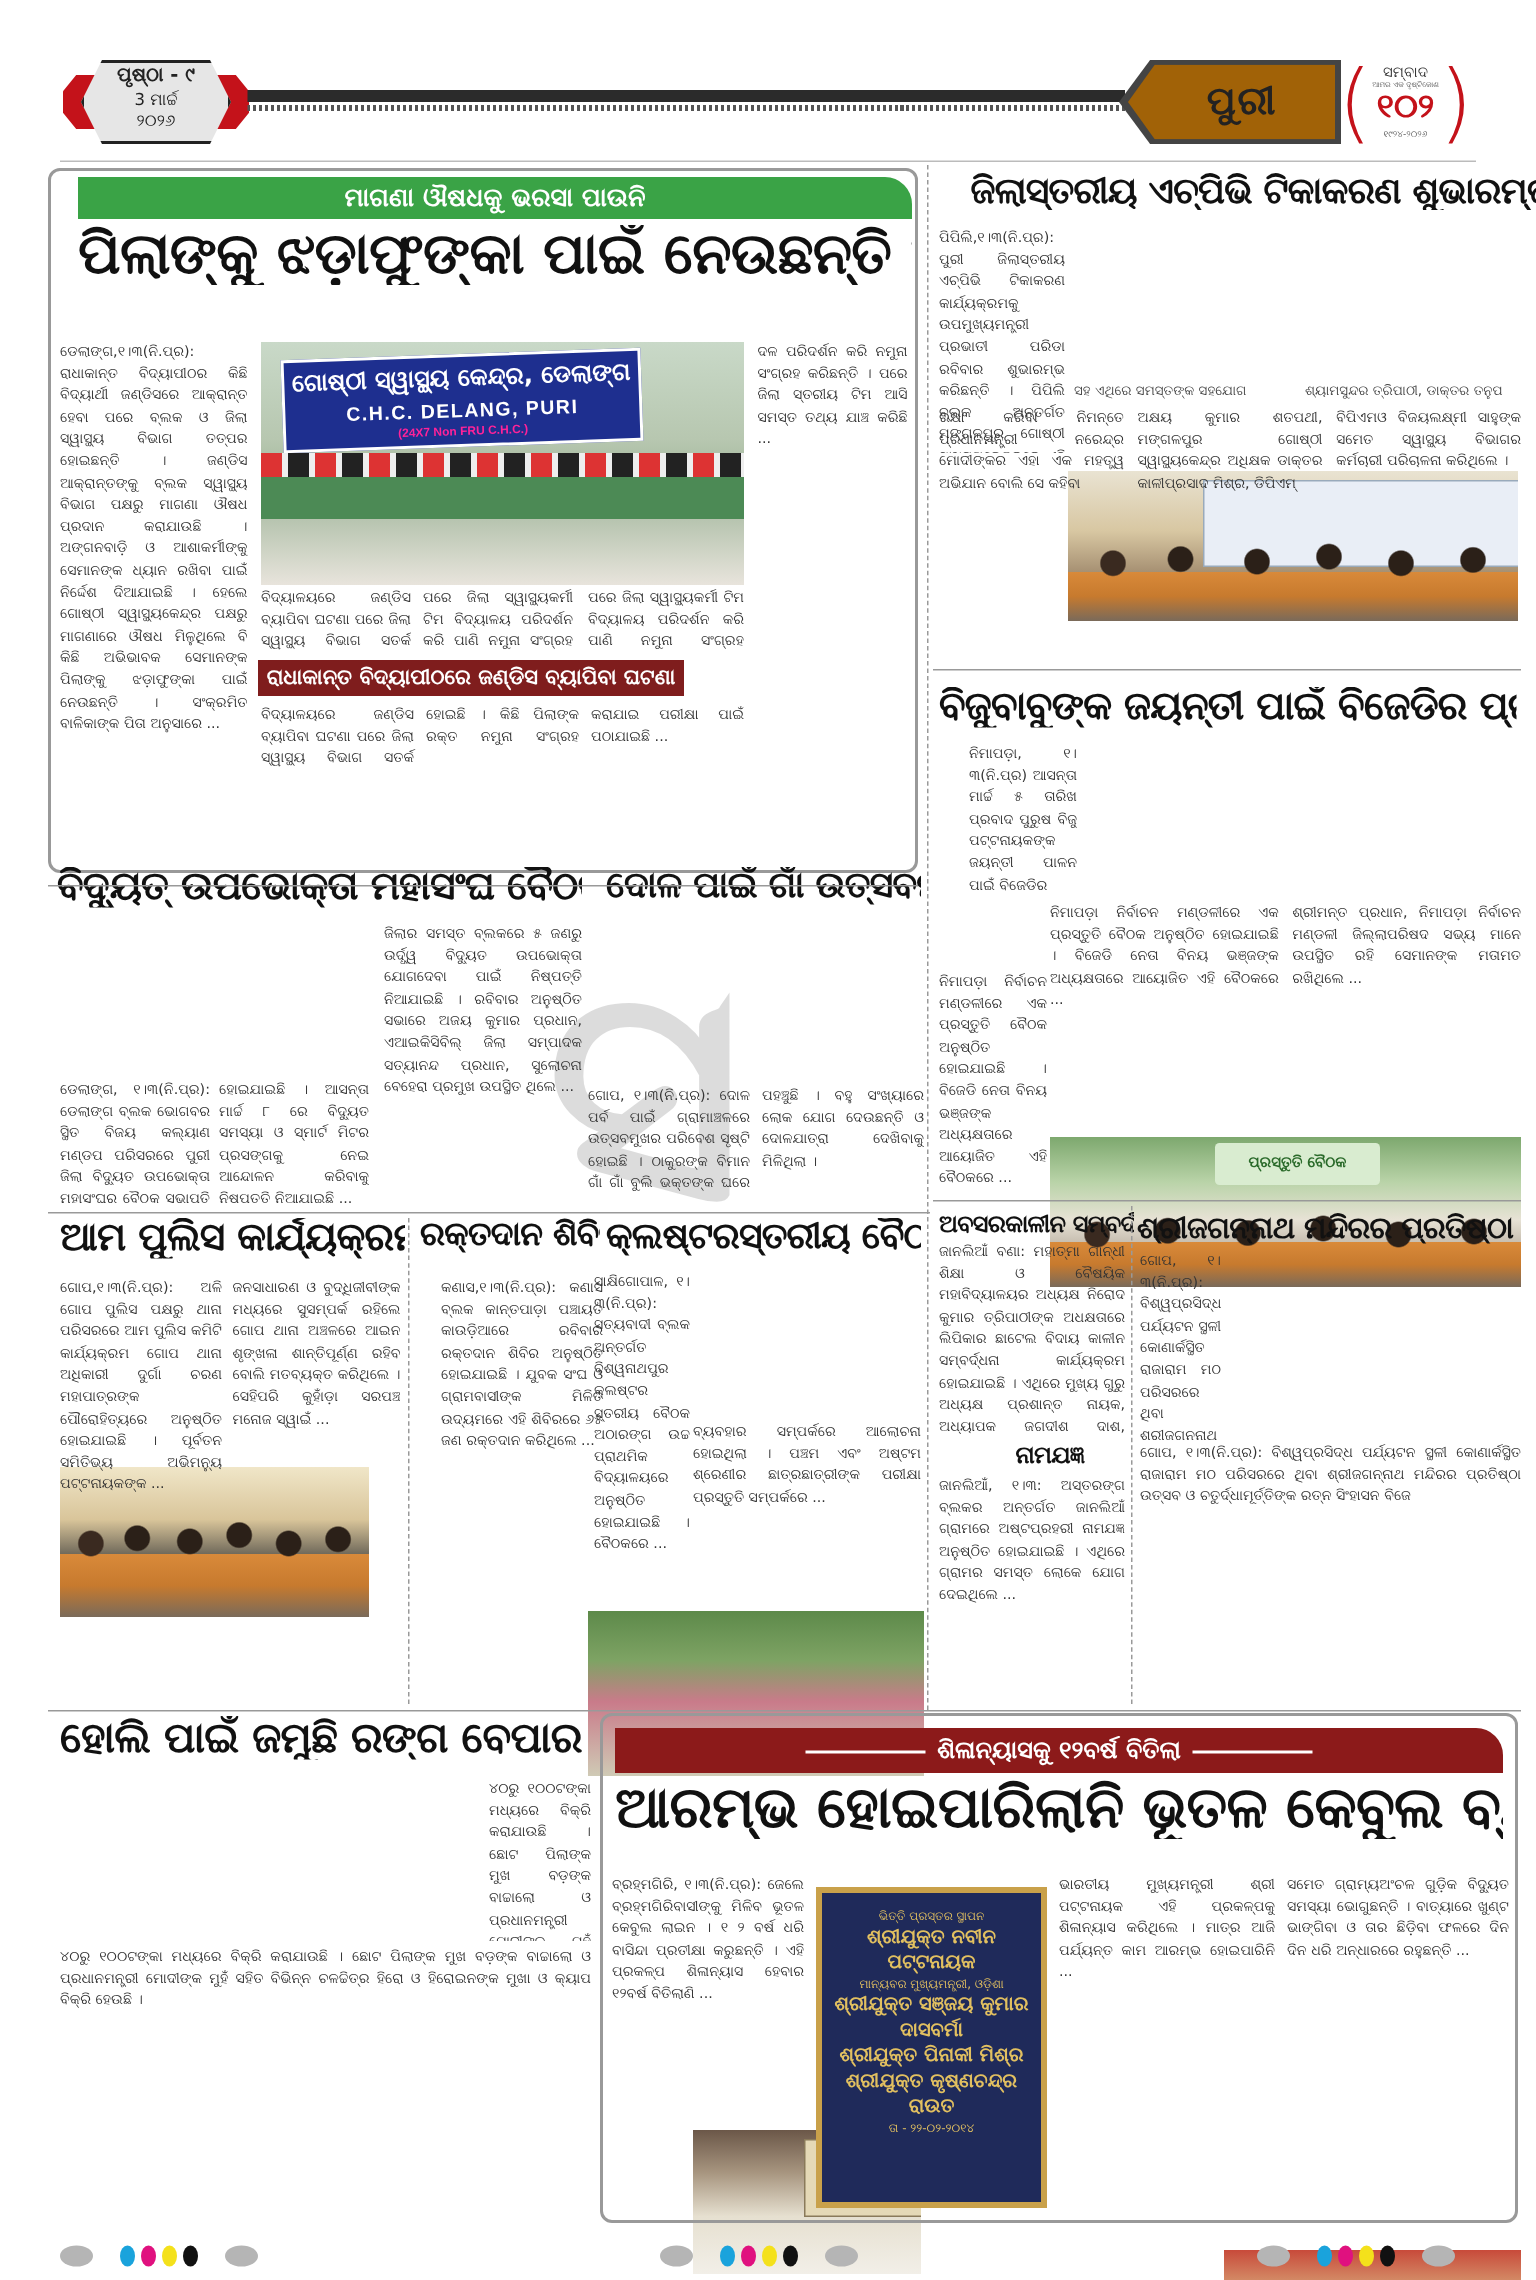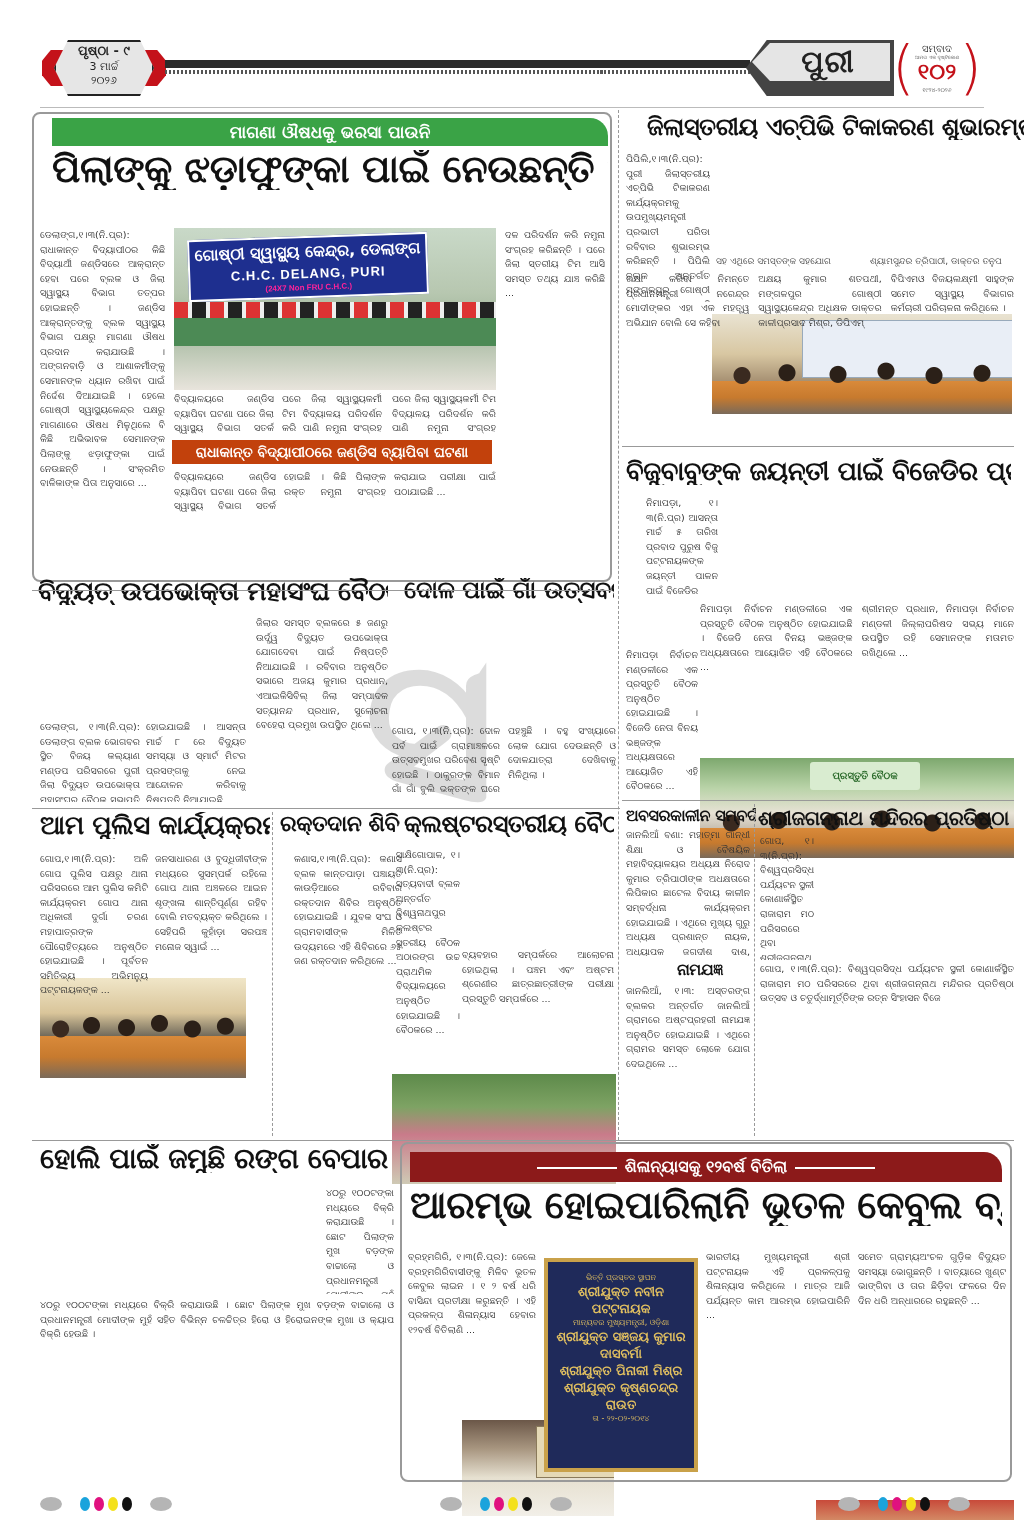--- a/index.html
+++ b/index.html
@@ -27,24 +27,24 @@
   .page-badge .y { top: 36px; }
 
   .rule-bar { left: 165px; top: 60px; width: 440px; height: 8px; background: #2b2b2b; }
   .rule-dots { left: 165px; top: 70px; width: 440px; height: 4px;
     background-image: repeating-linear-gradient(90deg, #555 0 2px, transparent 2px 4px); }
   .rule-bar2 { left: 600px; top: 60px; width: 150px; height: 8px; background: #2b2b2b; }
   .rule-dots2 { left: 600px; top: 70px; width: 150px; height: 4px;
     background-image: repeating-linear-gradient(90deg, #555 0 2px, transparent 2px 4px); }
   .city-tag-border { left: 746px; top: 40px; width: 148px; height: 56px; background: #444;
     clip-path: polygon(14% 0, 100% 0, 100% 100%, 14% 100%, 0 50%); }
-  .city-tag-inner { left: 752px; top: 43px; width: 138px; height: 38px; background: #e5e5e5;
+  .city-tag-inner { left: 752px; top: 43px; width: 138px; height: 50px; background: #a16207;
     clip-path: polygon(13% 0, 100% 0, 100% 100%, 13% 100%, 0 50%);
     display: flex; align-items: center; justify-content: center; padding-left: 14px;
-    font-size: 30px; font-weight: bold; color: #222; letter-spacing: 1px; }
+    font-size: 26px; font-weight: bold; color: #222; letter-spacing: 1px; }
 
   .logo { left: 892px; top: 40px; width: 90px; height: 58px; }
   .logo .br { position: absolute; top: 0; font-size: 58px; line-height: 56px; color: #c4121a; font-weight: 300; }
   .logo .brl { left: 0; } .logo .brr { right: 0; }
   .logo .t1 { position: absolute; left: 0; right: 0; top: 3px; text-align: center; font-size: 10px; color: #333; }
   .logo .t2 { position: absolute; left: 0; right: 0; top: 14px; text-align: center; font-size: 5px; color: #555; }
   .logo .num { position: absolute; left: 0; right: 0; top: 19px; text-align: center; font-size: 22px; font-weight: bold; color: #c4121a; }
   .logo .t3 { position: absolute; left: 0; right: 0; top: 46px; text-align: center; font-size: 6px; color: #555; }
 
   .top-line { left: 40px; top: 107px; width: 944px; height: 1px; background: #bbb; }
@@ -146,21 +146,21 @@
     <div class="l3">(24X7 Non FRU C.H.C.)</div>
   </div>
   <div class="chc-checker"></div>
   <div class="chc-beam"></div>
 </div>
 
 <div class="abs body-text" style="left:174px; top:392px; width:100px; height:44px;">ବିଦ୍ୟାଳୟରେ ଜଣ୍ଡିସ ବ୍ୟାପିବା ଘଟଣା ପରେ ଜିଲା ସ୍ୱାସ୍ଥ୍ୟ ବିଭାଗ ସତର୍କ ହୋଇଛି । କିଛି ପିଲାଙ୍କ ରକ୍ତ ନମୁନା ସଂଗ୍ରହ କରାଯାଇ ପରୀକ୍ଷା ପାଇଁ ପଠାଯାଇଛି ...</div>
 <div class="abs body-text" style="left:282px; top:392px; width:100px; height:44px;">ପରେ ଜିଲା ସ୍ୱାସ୍ଥ୍ୟକର୍ମୀ ଟିମ ବିଦ୍ୟାଳୟ ପରିଦର୍ଶନ କରି ପାଣି ନମୁନା ସଂଗ୍ରହ କରିଛନ୍ତି ...</div>
 <div class="abs body-text" style="left:392px; top:392px; width:104px; height:44px;">ପରେ ଜିଲା ସ୍ୱାସ୍ଥ୍ୟକର୍ମୀ ଟିମ ବିଦ୍ୟାଳୟ ପରିଦର୍ଶନ କରି ପାଣି ନମୁନା ସଂଗ୍ରହ କରିଛନ୍ତି ...</div>
 
-<div class="abs" style="left:172px; top:440px; width:320px; height:24px; background:#c2410c; color:#fff; font-size:14px; line-height:24px; text-align:center; font-weight:bold;">ରାଧାକାନ୍ତ ବିଦ୍ୟାପୀଠରେ ଜଣ୍ଡିସ ବ୍ୟାପିବା ଘଟଣା</div>
+<div class="abs" style="left:172px; top:440px; width:284px; height:24px; background:#7f1d1d; color:#fff; font-size:14px; line-height:24px; text-align:center; font-weight:bold;">ରାଧାକାନ୍ତ ବିଦ୍ୟାପୀଠରେ ଜଣ୍ଡିସ ବ୍ୟାପିବା ଘଟଣା</div>
 
 <div class="abs body-text" style="left:174px; top:470px; width:322px; height:104px; column-count:3; column-gap:8px;">ବିଦ୍ୟାଳୟରେ ଜଣ୍ଡିସ ବ୍ୟାପିବା ଘଟଣା ପରେ ଜିଲା ସ୍ୱାସ୍ଥ୍ୟ ବିଭାଗ ସତର୍କ ହୋଇଛି । କିଛି ପିଲାଙ୍କ ରକ୍ତ ନମୁନା ସଂଗ୍ରହ କରାଯାଇ ପରୀକ୍ଷା ପାଇଁ ପଠାଯାଇଛି ...</div>
 <div class="abs body-text" style="left:505px; top:228px; width:100px; height:345px;">ଦଳ ପରିଦର୍ଶନ କରି ନମୁନା ସଂଗ୍ରହ କରିଛନ୍ତି । ପରେ ଜିଲା ସ୍ତରୀୟ ଟିମ ଆସି ସମସ୍ତ ତଥ୍ୟ ଯାଞ୍ଚ କରିଛି ...</div>
 
 <div class="abs headline" style="left:647px; top:115px; width:385px; font-size:24px;">ଜିଲାସ୍ତରୀୟ ଏଚ୍‌ପିଭି ଟିକାକରଣ ଶୁଭାରମ୍ଭ</div>
 <div class="abs body-text" style="left:626px; top:152px; width:84px; height:150px;">ପିପିଲି,୧।୩(ନି.ପ୍ର): ପୁରୀ ଜିଲାସ୍ତରୀୟ ଏଚ୍‌ପିଭି ଟିକାକରଣ କାର୍ଯ୍ୟକ୍ରମକୁ ଉପମୁଖ୍ୟମନ୍ତ୍ରୀ ପ୍ରଭାତୀ ପରିଡା ରବିବାର ଶୁଭାରମ୍ଭ କରିଛନ୍ତି । ପିପିଲି ବ୍ଲକ ଅନ୍ତର୍ଗତ ମଙ୍ଗଳପୁର ଗୋଷ୍ଠୀ ସ୍ୱାସ୍ଥ୍ୟକେନ୍ଦ୍ରରେ ଏହି ଅବସରରେ ଆୟୋଜିତ ସଭାରେ ...</div>
 <div class="abs photo ph-meeting" style="left:712px; top:152px; width:300px; height:100px;">
   <div class="ph-banner"></div>
   <div class="ph-people"></div>
 </div>

